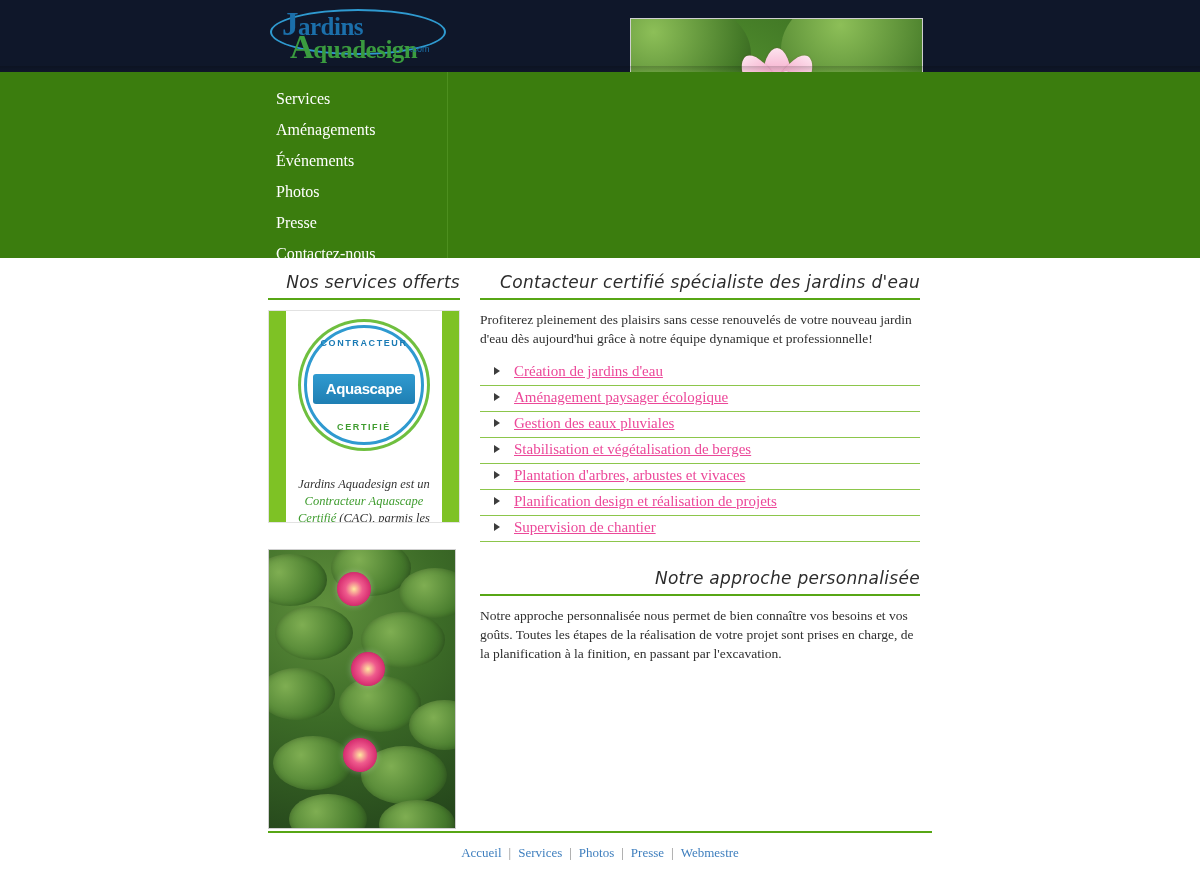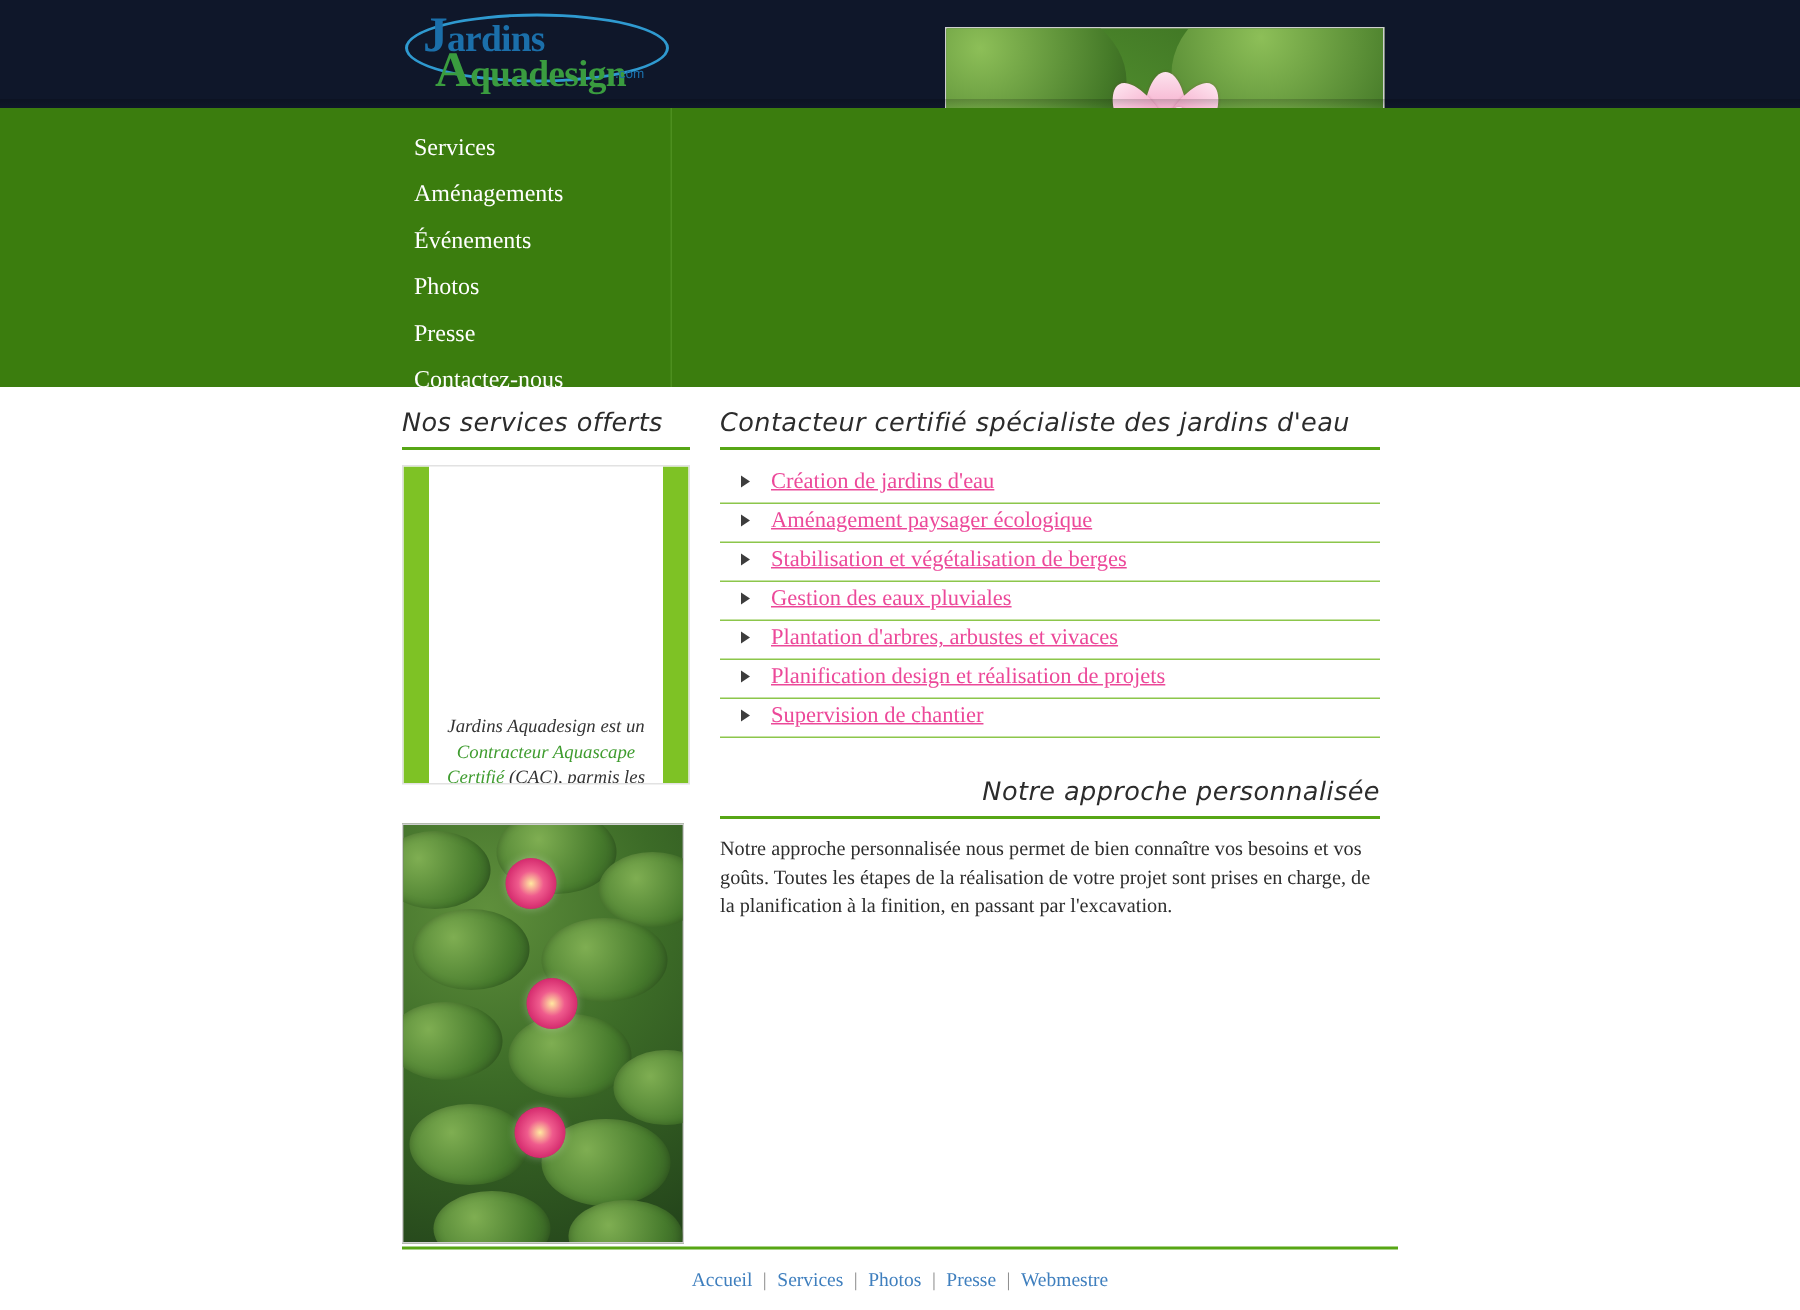--- a/index.html
+++ b/index.html
@@ -181,21 +181,21 @@
   }
 
   .script-title {
     font-family: "DejaVu Sans", sans-serif;
     font-style: italic;
     font-size: 17px;
     color: #2c2c2c;
     letter-spacing: 0.3px;
     padding-bottom: 6px;
   }
-  .script-title.center { text-align: left; }
+  .script-title.center { text-align: right; }
   .script-title.right { text-align: right; }
   .rule {
     height: 2px;
     background: #57a615;
     margin-bottom: 10px;
   }
 
   
   .badge-box {
     position: relative;
@@ -425,20 +425,27 @@
     <div class="navband-after"></div>
   </div>
 
   <div class="content">
 
     <div class="col-left">
       <div class="script-title center">Nos services offerts</div>
       <div class="rule"></div>
 
       <div class="badge-box">
+        <div class="badge-seal">
+          <div class="seal-top">CONTRACTEUR</div>
+          <div class="seal-ribbon">
+              <span>Aquascape</span>
+            </div>
+          <div class="seal-bottom">CERTIFIÉ</div>
+        </div>
         <div class="badge-caption"><span>Jardins Aquadesign est un </span><a href="#">Contracteur Aquascape Certifié</a><span> (CAC), parmis les leaders en jardins d'eau.</span></div>
       </div>
 
       <div class="pond">
         <div class="pond-bg"></div>
         <div class="lily-pad" style="left:-16px;top:4px;width:74px;height:52px;"></div>
         <div class="lily-pad" style="left:62px;top:-10px;width:80px;height:56px;"></div>
         <div class="lily-pad" style="left:130px;top:18px;width:72px;height:50px;"></div>
         <div class="lily-pad" style="left:6px;top:56px;width:78px;height:54px;"></div>
         <div class="lily-pad" style="left:92px;top:62px;width:84px;height:56px;"></div>
@@ -452,26 +459,27 @@
         <div class="flower" style="left:68px;top:22px;"></div>
         <div class="flower" style="left:82px;top:102px;"></div>
         <div class="flower" style="left:74px;top:188px;"></div>
       </div>
     </div>
 
     <div class="col-right">
       <div class="script-title center">Contacteur certifié spécialiste des jardins d'eau</div>
       <div class="rule"></div>
 
+      <p class="para">Profiterez pleinement des plaisirs sans cesse renouvelés de votre nouveau jardin d'eau dès aujourd'hui grâce à notre équipe dynamique et professionnelle!</p>
 
       <ul class="svc-list">
         <li><span class="bullet"></span><span>Création de jardins d'eau</span></li>
         <li><span class="bullet"></span><span>Aménagement paysager écologique</span></li>
+        <li><span class="bullet"></span><span>Gestion des eaux pluviales</span></li>
         <li><span class="bullet"></span><span>Stabilisation et végétalisation de berges</span></li>
-        <li><span class="bullet"></span><span>Gestion des eaux pluviales</span></li>
         <li><span class="bullet"></span><span>Plantation d'arbres, arbustes et vivaces</span></li>
         <li><span class="bullet"></span><span>Planification design et réalisation de projets</span></li>
         <li><span class="bullet"></span><span>Supervision de chantier</span></li>
       </ul>
 
       <div class="approach-wrap">
         <div class="script-title right">Notre approche personnalisée</div>
         <div class="rule"></div>
         <p class="para">Notre approche personnalisée nous permet de bien connaître vos besoins et vos goûts. Toutes les étapes de la réalisation de votre projet sont prises en charge, de la planification à la finition, en passant par l'excavation.</p>
       </div>

